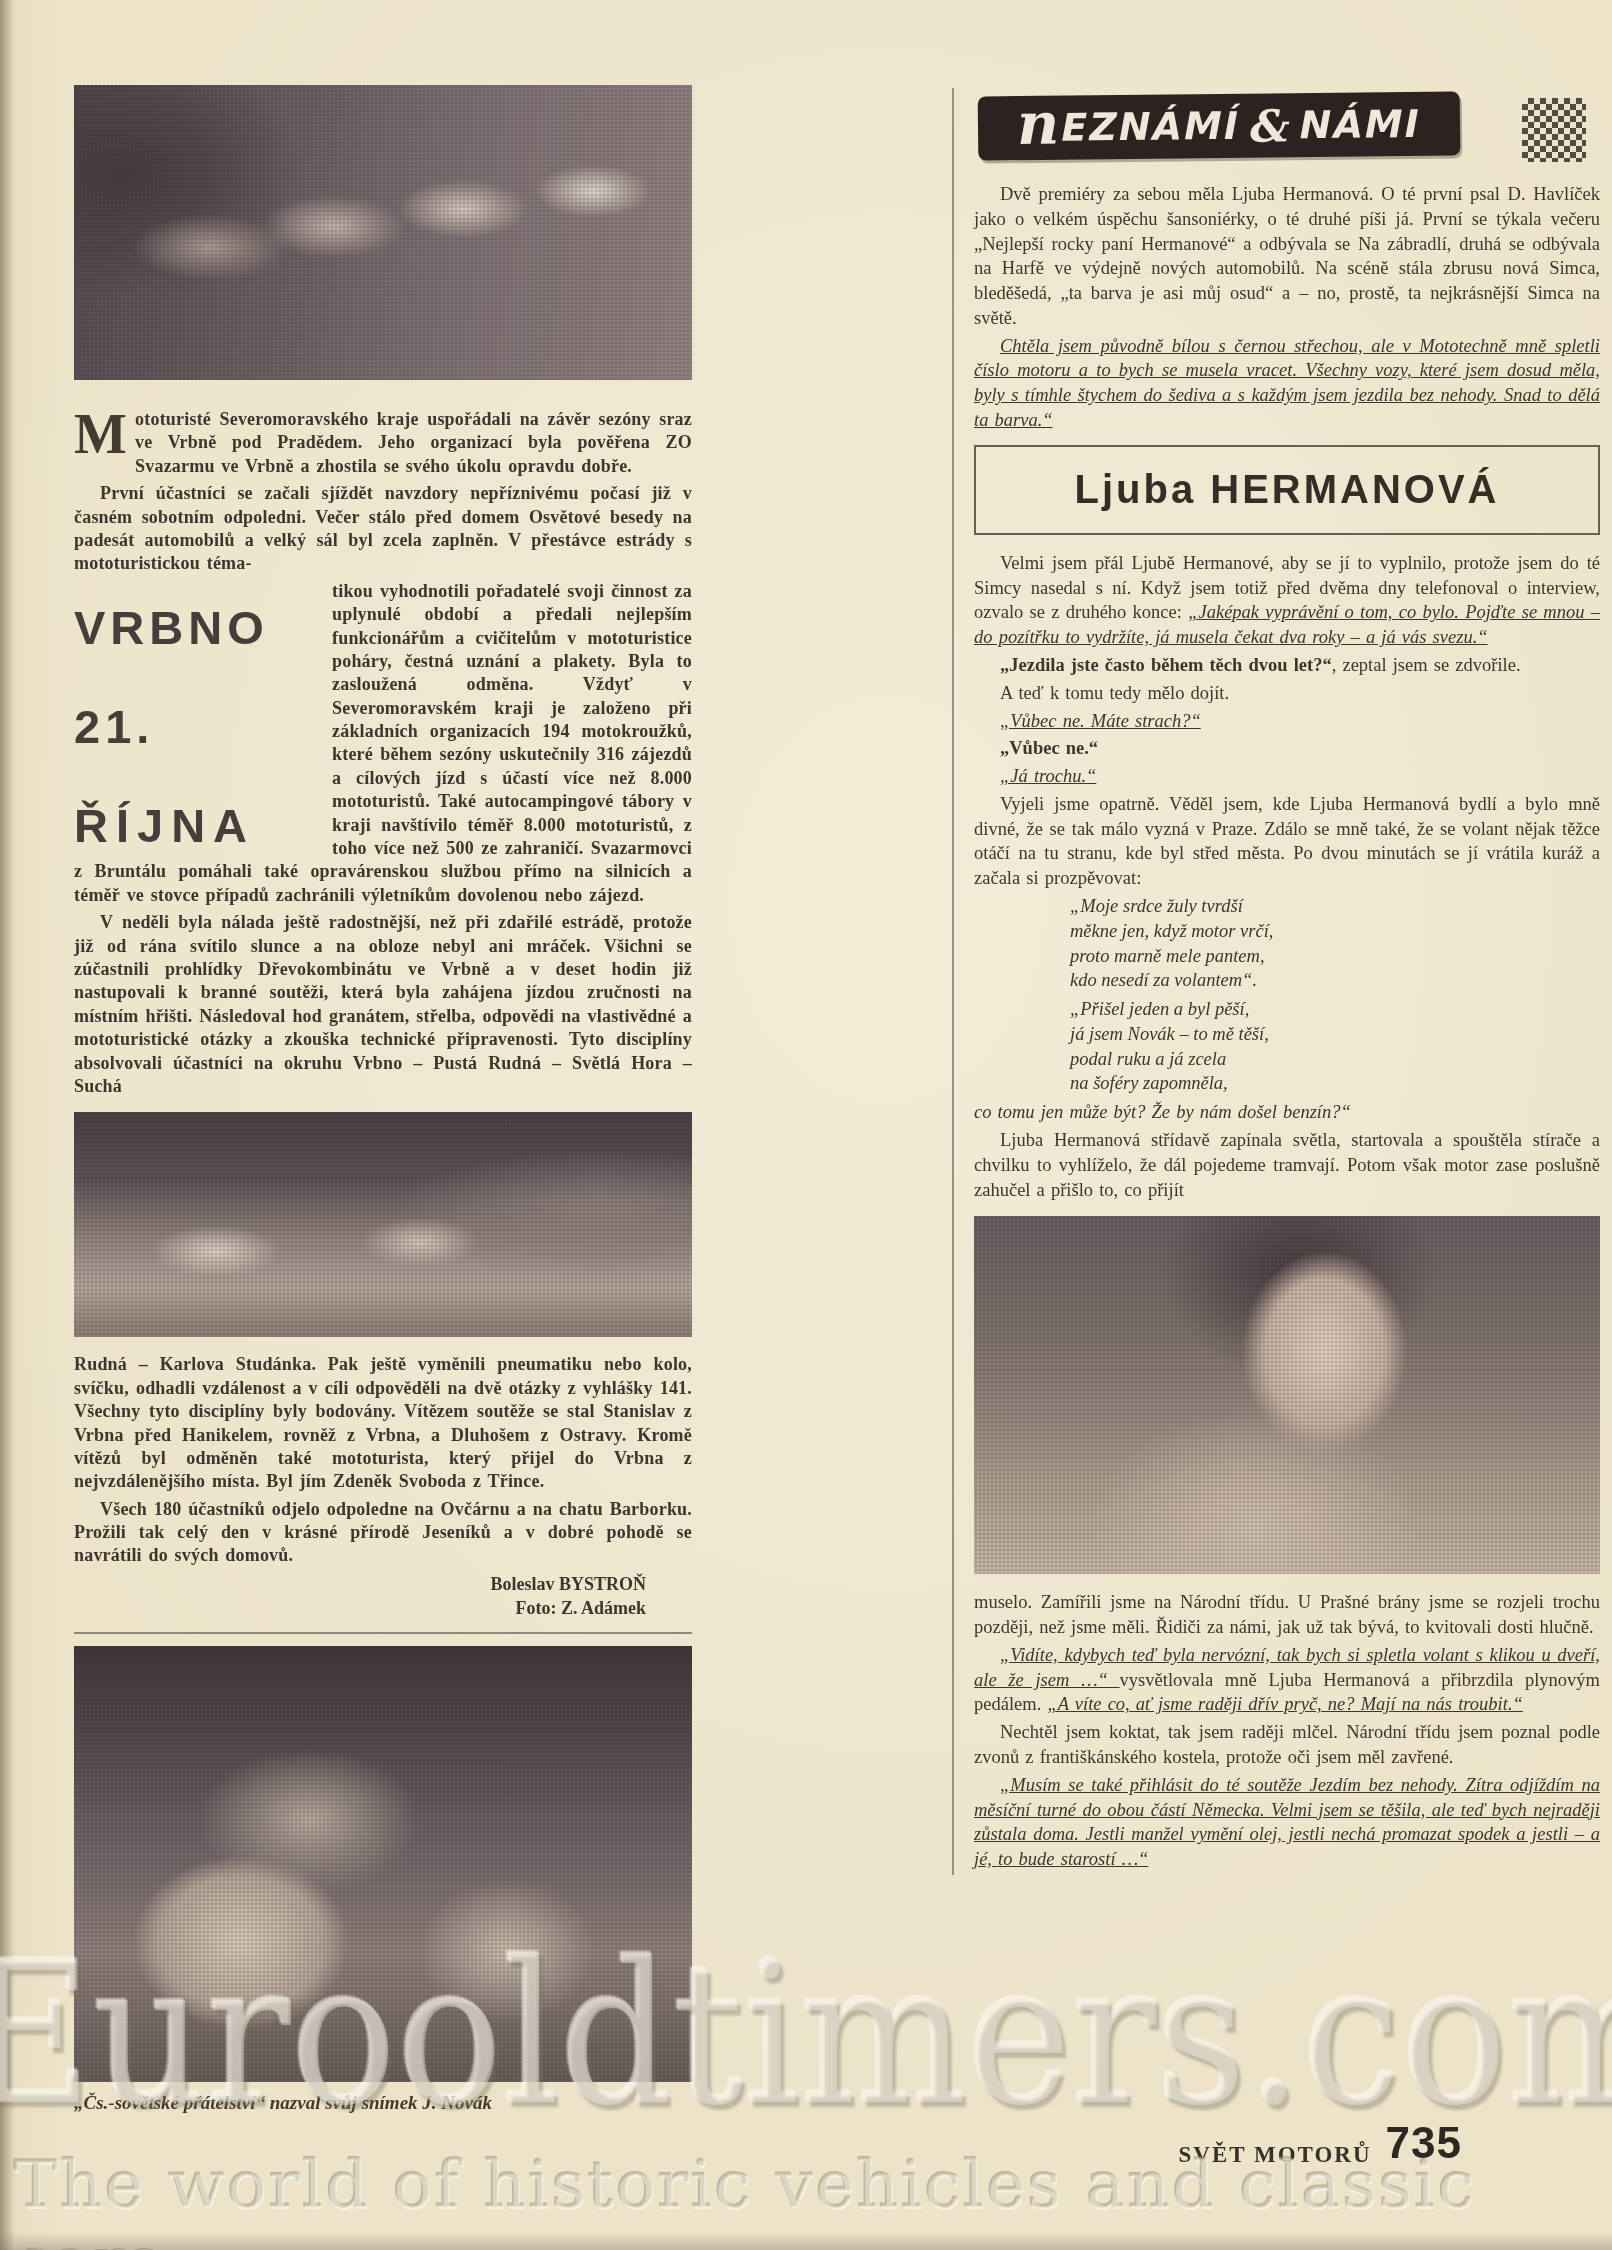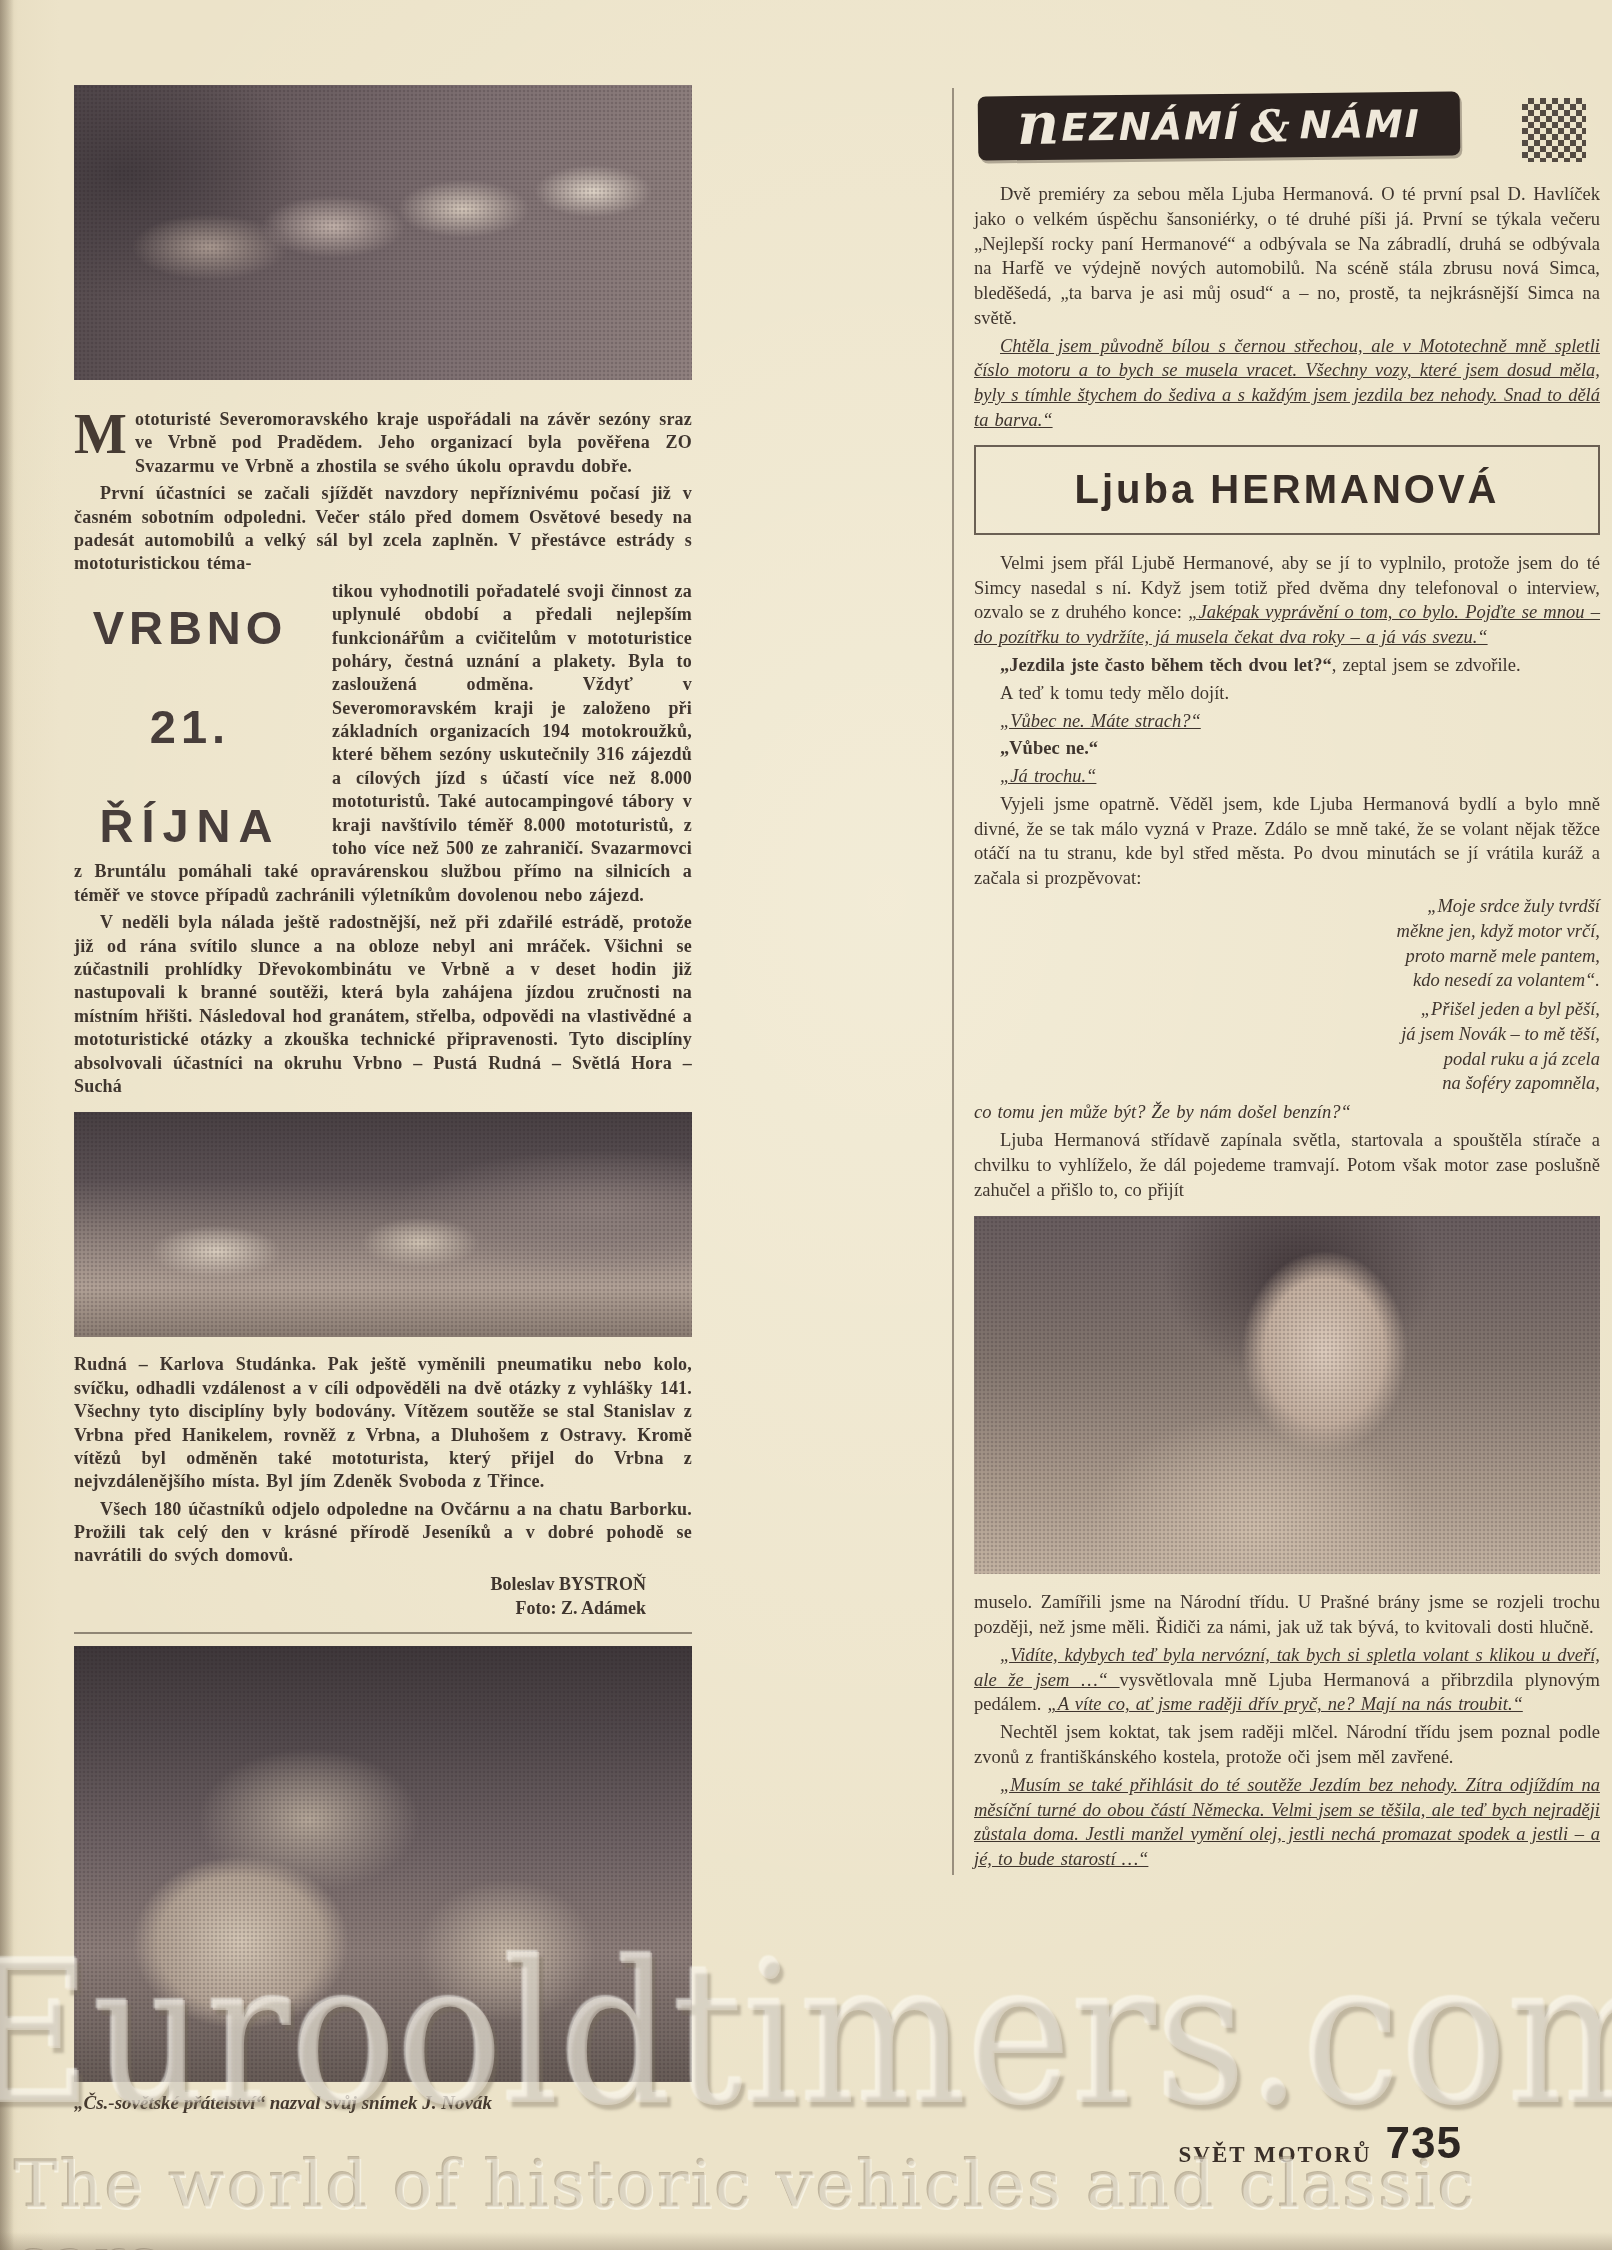--- a/index.html
+++ b/index.html
@@ -54,21 +54,21 @@
       radial-gradient(ellipse 190px 150px at 52% 16%, #453b3d 0%, rgba(0,0,0,0) 72%),
       radial-gradient(ellipse 240px 170px at 45% 88%, #cdbcaa 0%, rgba(0,0,0,0) 70%),
       linear-gradient(180deg, #675c5e 0%, #83766f 40%, #ab9b8d 75%, #c3b3a2 100%);}
 
   
   .left-col p{margin:0 0 4px 0; font-size:18px; line-height:1.3; font-weight:700;
     text-align:justify; letter-spacing:.2px; word-spacing:2px;}
   .indent{text-indent:26px;}
   .dropcap{float:left; font-size:56px; line-height:.82; font-weight:700;
     padding:4px 8px 0 0; color:#463b33;}
-  .vrbno{float:left; width:232px; margin:24px 26px 10px 0; text-align:center;
+  .vrbno{float:left; width:232px; margin:24px 26px 10px 0; text-align:left;
     font-family:"Liberation Sans","DejaVu Sans",sans-serif; font-weight:700;
     color:#473d3a; }
   .vrbno div{font-size:47px; letter-spacing:5px; line-height:1;}
   .vrbno .d2{margin-top:52px;} .vrbno .d3{margin-top:52px; letter-spacing:8px;}
   .byline{ text-align:right; padding-right:46px; font-weight:700; font-size:18px; line-height:1.35; margin-top:4px;}
   .rule{border:none; border-top:2px solid rgba(70,58,48,.55); margin:12px 0 0 0;}
   .caption{font-style:italic; font-weight:700; font-size:19px; text-align:left; margin-top:10px; color:#45392f;}
 
   
   .right-col p{margin:0 0 3px 0; font-size:18.5px; line-height:1.34;
@@ -87,21 +87,21 @@
   .mast-amp{font-size:44px; margin:0 10px; font-family:"DejaVu Serif",serif !important;}
   .mast-halftone{position:absolute; right:14px; top:6px; width:64px; height:64px; opacity:.85;
     background-image:
       linear-gradient(45deg,#3a312c 25%,rgba(0,0,0,0) 25%,rgba(0,0,0,0) 75%,#3a312c 75%),
       linear-gradient(45deg,#3a312c 25%,rgba(0,0,0,0) 25%,rgba(0,0,0,0) 75%,#3a312c 75%);
     background-size:12px 12px; background-position:0 0,6px 6px;}
   .heading-box{border:2px solid rgba(62,50,42,.75); margin:12px 0 16px 0; height:86px;
     display:flex; align-items:center; justify-content:center;text-align:center;}
   .heading-box h2{margin:0; font-family:"Liberation Sans","DejaVu Sans",sans-serif;
     font-size:40px; font-weight:700; letter-spacing:3px; color:#372d27;}
-  .poem{margin:2px 0 4px 96px; font-style:italic; font-size:18.5px; line-height:1.34;text-align:right;}
+  .poem{margin:2px 0 4px 96px; font-style:italic; font-size:18.5px; line-height:1.34;}
   .poem div{white-space:nowrap;}
   .poem-tail{font-style:italic;}
 
   
   .footer{position:absolute; right:150px; top:2118px; display:flex; align-items:flex-end; gap:14px; z-index:3;}
   .footer .mag{font-weight:700; font-size:23px; letter-spacing:2px; color:#3a2f28;}
   .footer .num{font-family:"Liberation Sans","DejaVu Sans",sans-serif; font-weight:700;
     font-size:44px; color:#2e2723; letter-spacing:1px;}
   .wm-main{position:absolute; left:-36px; top:1920px; z-index:4; pointer-events:none;
     font-family:"DejaVu Serif",serif; font-size:196px; white-space:nowrap;

